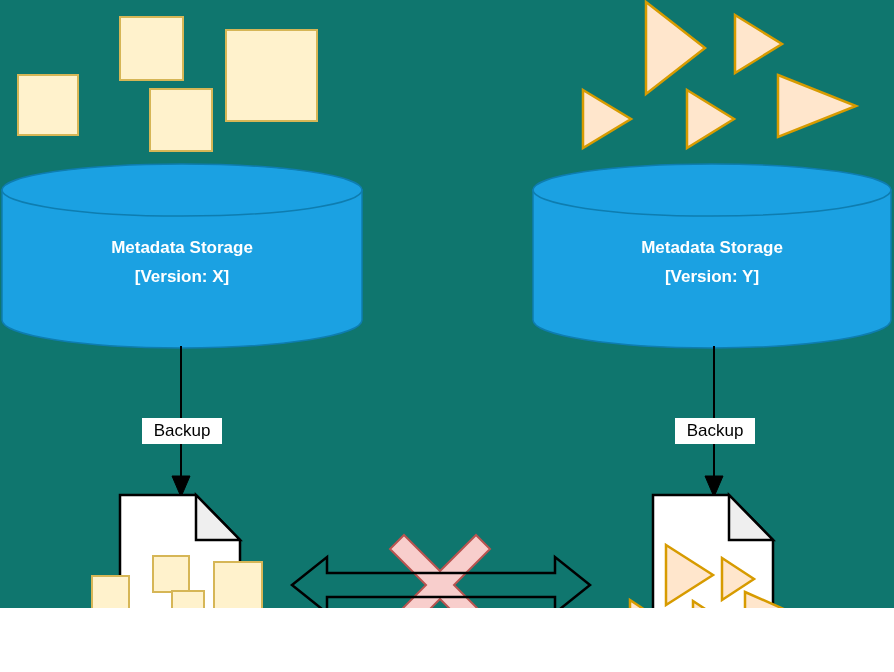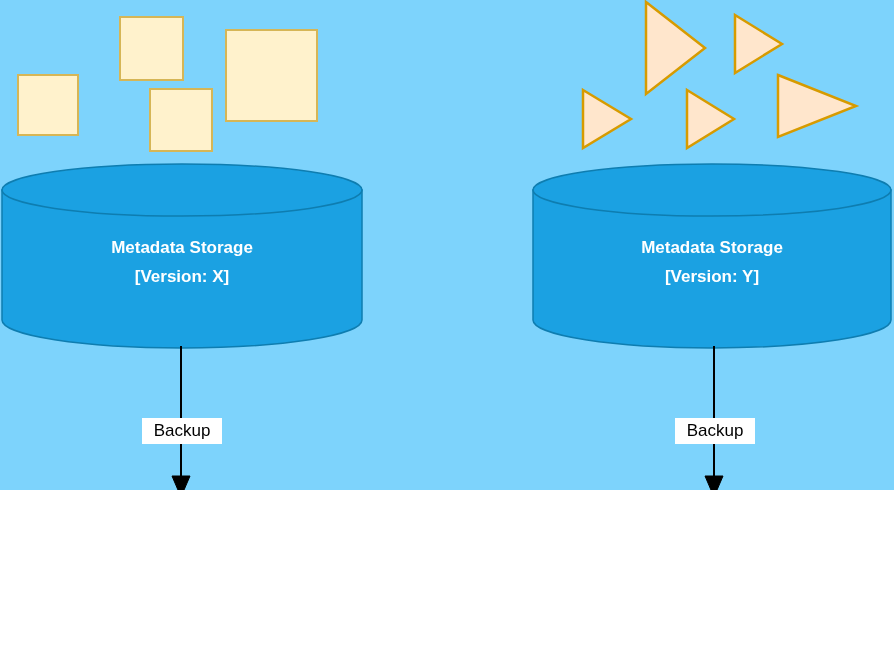--- a/index.html
+++ b/index.html
@@ -7,22 +7,22 @@
     margin: 0;
     padding: 0;
     background: #ffffff;
   }
   body {
     font-family: "Liberation Sans", sans-serif;
   }
   #canvas {
     position: relative;
     width: 894px;
-    height: 490px;
-    background: #7dd3fc;
+    height: 608px;
+    background: #0f766e;
     overflow: hidden;
   }
   #diagram-svg {
     position: absolute;
     left: 0;
     top: 0;
     width: 894px;
     height: 672px;
     display: block;
   }

